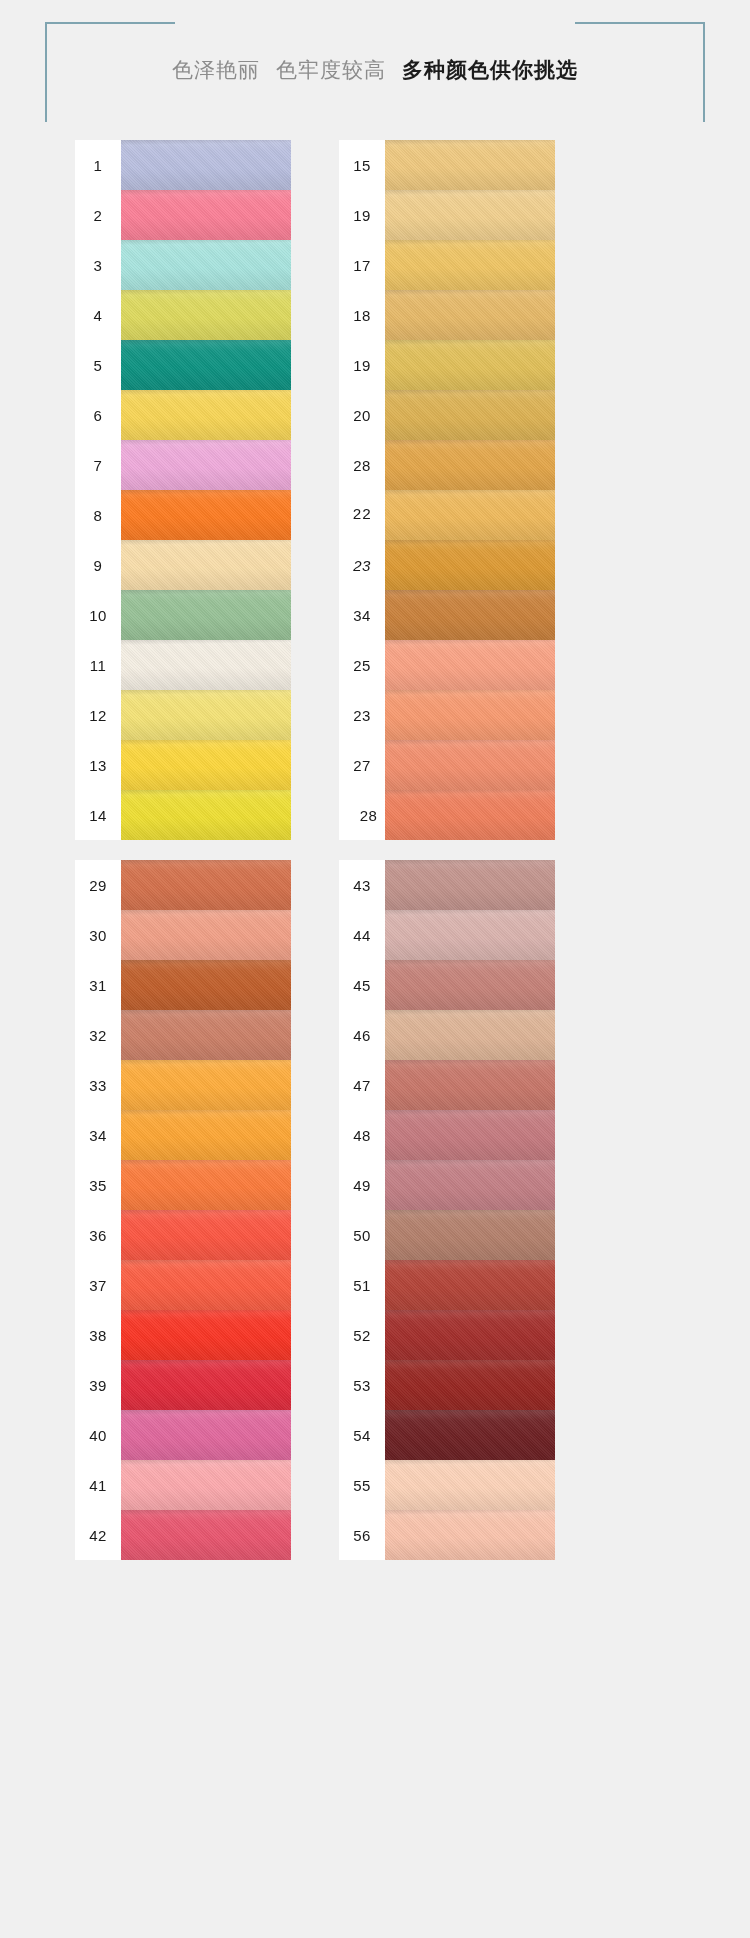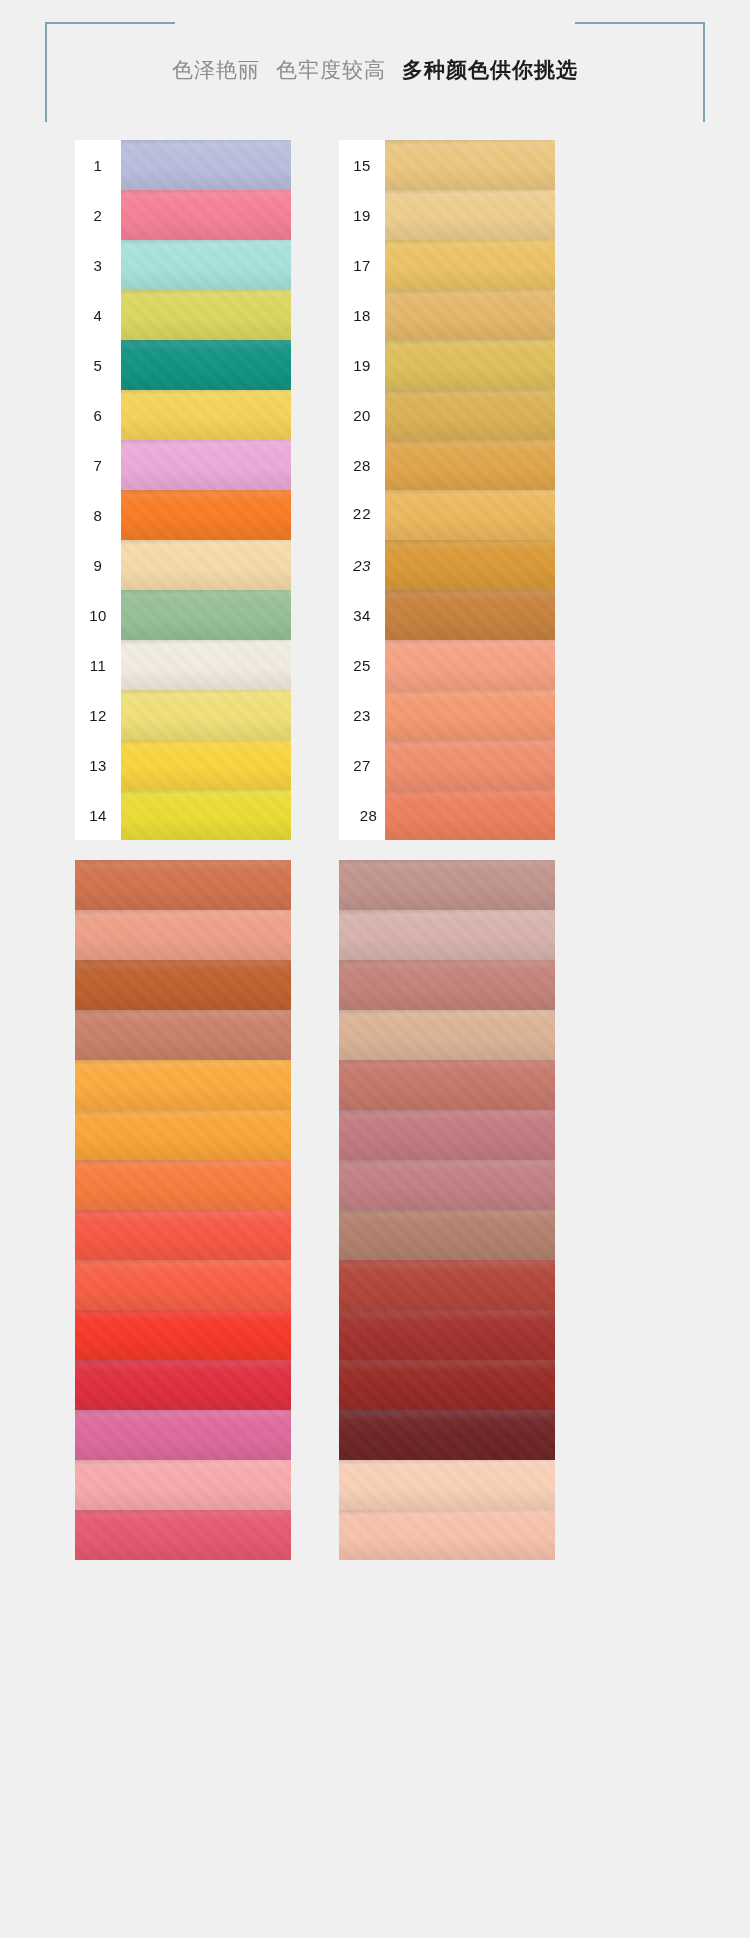--- a/index.html
+++ b/index.html
@@ -212,38 +212,70 @@
           <div class="swatch" title="22 — marigold" style="height: 50px; background: rgb(238, 185, 92);"></div>
           <div class="swatch" title="23 — dark-goldenrod" style="height: 50px; background: rgb(220, 154, 52);"></div>
           <div class="swatch" title="24 — burnt-caramel" style="height: 50px; background: rgb(201, 129, 60);"></div>
           <div class="swatch" title="25 — light-salmon" style="height: 50px; background: rgb(249, 162, 132);"></div>
           <div class="swatch" title="26 — peach-coral" style="height: 50px; background: rgb(247, 154, 112);"></div>
           <div class="swatch" title="27 — coral" style="height: 50px; background: rgb(242, 143, 110);"></div>
           <div class="swatch" title="28 — deep-coral" style="height: 50px; background: rgb(239, 127, 92);"></div>
         </div>
       </div>
       <div class="panel" style="height: 700px;">
+        <div class="num-col">
+          <div class="num-cell" style="height: 50px;">29</div>
+          <div class="num-cell" style="height: 50px;">30</div>
+          <div class="num-cell" style="height: 50px;">31</div>
+          <div class="num-cell" style="height: 50px;">32</div>
+          <div class="num-cell" style="height: 50px;">33</div>
+          <div class="num-cell" style="height: 50px;">34</div>
+          <div class="num-cell" style="height: 50px;">35</div>
+          <div class="num-cell" style="height: 50px;">36</div>
+          <div class="num-cell" style="height: 50px;">37</div>
+          <div class="num-cell" style="height: 50px;">38</div>
+          <div class="num-cell" style="height: 50px;">39</div>
+          <div class="num-cell" style="height: 50px;">40</div>
+          <div class="num-cell" style="height: 50px;">41</div>
+          <div class="num-cell" style="height: 50px;">42</div>
+        </div>
         <div class="swatch-col">
           <div class="swatch" title="29 — terracotta" style="height: 50px; background: rgb(212, 113, 76); --first: 1;"></div>
           <div class="swatch" title="30 — soft-peach" style="height: 50px; background: rgb(240, 160, 135);"></div>
           <div class="swatch" title="31 — rust-orange" style="height: 50px; background: rgb(192, 95, 44);"></div>
           <div class="swatch" title="32 — dusty-clay" style="height: 50px; background: rgb(203, 128, 104);"></div>
           <div class="swatch" title="33 — tangerine-yellow" style="height: 50px; background: rgb(253, 172, 60);"></div>
           <div class="swatch" title="34 — bright-tangerine" style="height: 50px; background: rgb(252, 166, 53);"></div>
           <div class="swatch" title="35 — vivid-orange" style="height: 50px; background: rgb(251, 123, 60);"></div>
           <div class="swatch" title="36 — orange-red" style="height: 50px; background: rgb(251, 86, 66);"></div>
           <div class="swatch" title="37 — coral-red" style="height: 50px; background: rgb(251, 94, 67);"></div>
           <div class="swatch" title="38 — scarlet" style="height: 50px; background: rgb(249, 53, 37);"></div>
           <div class="swatch" title="39 — crimson-red" style="height: 50px; background: rgb(225, 43, 60);"></div>
           <div class="swatch" title="40 — rose-pink" style="height: 50px; background: rgb(224, 104, 157);"></div>
           <div class="swatch" title="41 — blush-pink" style="height: 50px; background: rgb(251, 169, 173);"></div>
           <div class="swatch" title="42 — raspberry-pink" style="height: 50px; background: rgb(232, 86, 111);"></div>
         </div>
       </div>
       <div class="panel" style="height: 700px;">
+        <div class="num-col">
+          <div class="num-cell" style="height: 50px;">43</div>
+          <div class="num-cell" style="height: 50px;">44</div>
+          <div class="num-cell" style="height: 50px;">45</div>
+          <div class="num-cell" style="height: 50px;">46</div>
+          <div class="num-cell" style="height: 50px;">47</div>
+          <div class="num-cell" style="height: 50px;">48</div>
+          <div class="num-cell" style="height: 50px;">49</div>
+          <div class="num-cell" style="height: 50px;">50</div>
+          <div class="num-cell" style="height: 50px;">51</div>
+          <div class="num-cell" style="height: 50px;">52</div>
+          <div class="num-cell" style="height: 50px;">53</div>
+          <div class="num-cell" style="height: 50px;">54</div>
+          <div class="num-cell" style="height: 50px;">55</div>
+          <div class="num-cell" style="height: 50px;">56</div>
+        </div>
         <div class="swatch-col">
           <div class="swatch" title="43 — dusty-mauve" style="height: 50px; background: rgb(194, 148, 141); --first: 1;"></div>
           <div class="swatch" title="44 — pale-rosewood" style="height: 50px; background: rgb(217, 179, 174);"></div>
           <div class="swatch" title="45 — muted-rose-brown" style="height: 50px; background: rgb(197, 130, 121);"></div>
           <div class="swatch" title="46 — sandy-beige" style="height: 50px; background: rgb(221, 180, 150);"></div>
           <div class="swatch" title="47 — brick-rose" style="height: 50px; background: rgb(199, 119, 106);"></div>
           <div class="swatch" title="48 — antique-rose" style="height: 50px; background: rgb(196, 122, 127);"></div>
           <div class="swatch" title="49 — dusty-plum-rose" style="height: 50px; background: rgb(194, 127, 133);"></div>
           <div class="swatch" title="50 — clay-brown" style="height: 50px; background: rgb(179, 128, 108);"></div>
           <div class="swatch" title="51 — brick-red" style="height: 50px; background: rgb(179, 68, 56);"></div>

